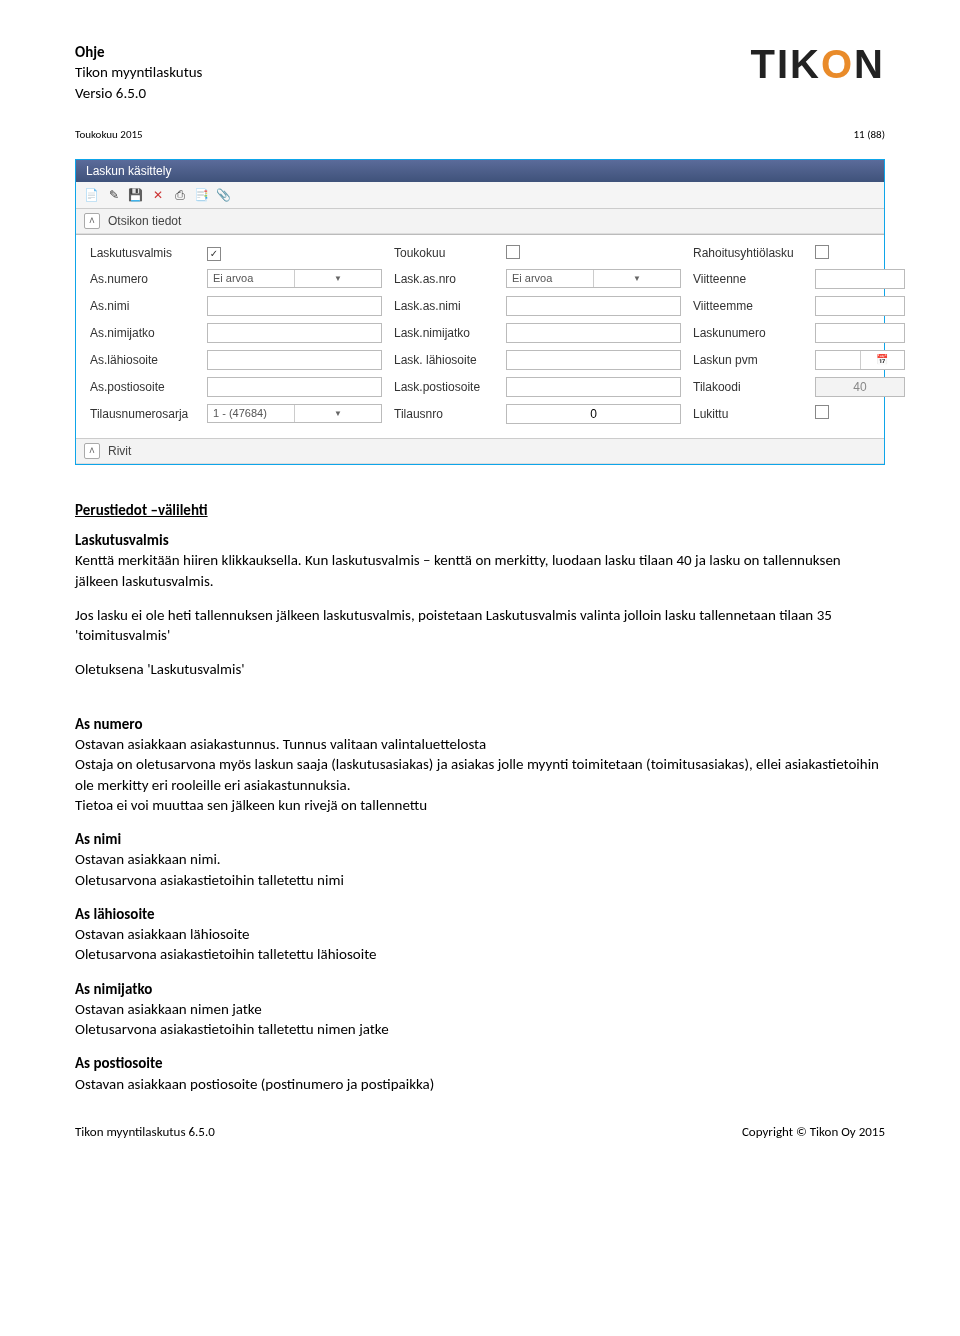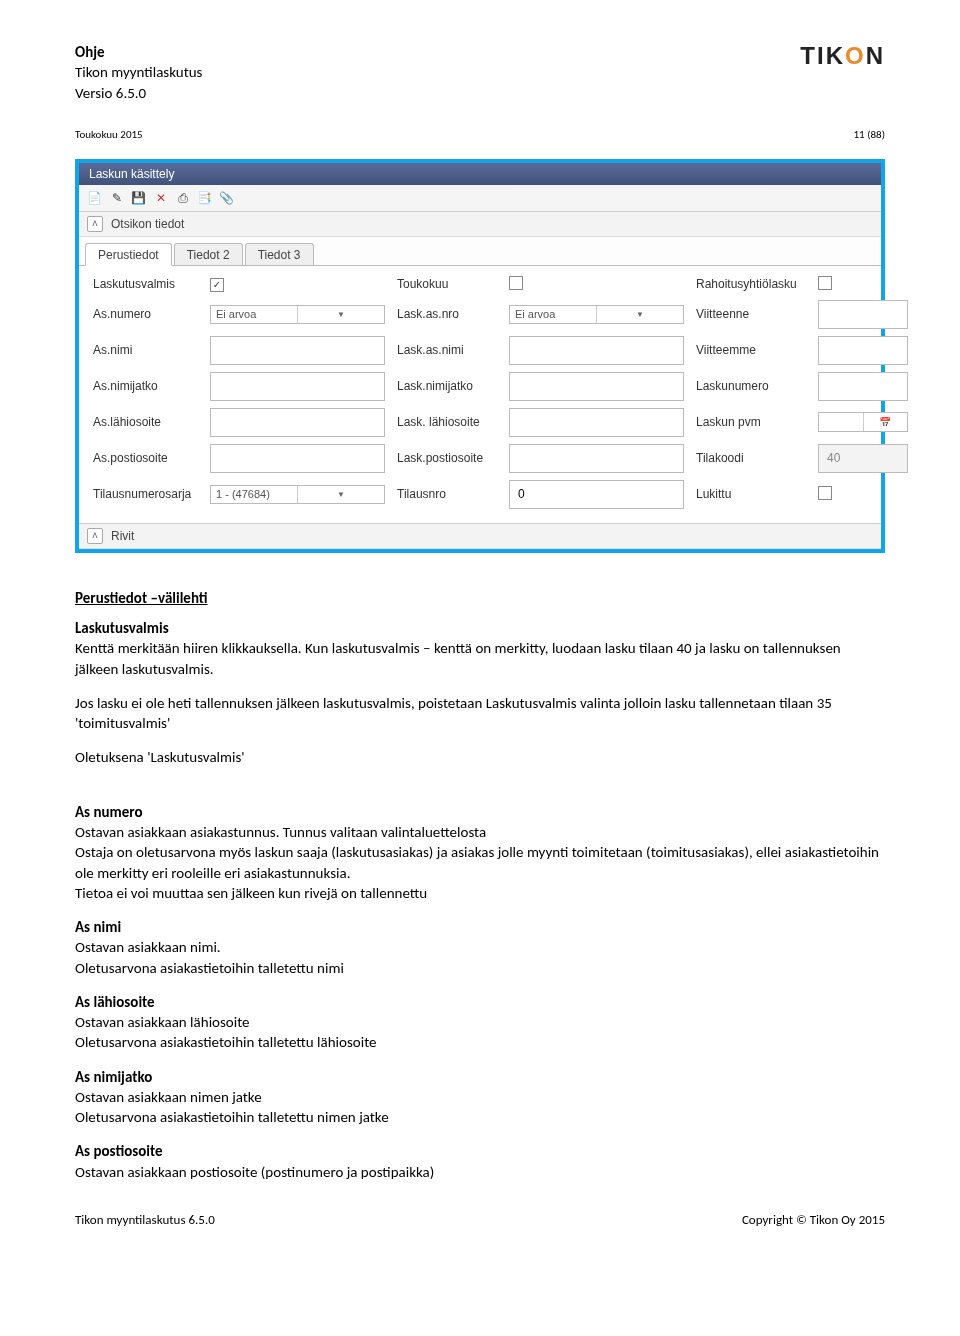--- a/index.html
+++ b/index.html
@@ -17,34 +17,34 @@
     justify-content: space-between;
     align-items: flex-start;
     margin-bottom: 25px;
     margin-top: 12px;
   }
   .doc-title-block { font-size: 15px; line-height: 1.35; }
   .doc-title-block .bold { font-weight: bold; }
   .logo {
     font-family: Arial, sans-serif;
     font-weight: 900;
-    font-size: 24px;
+    font-size: 40px;
     letter-spacing: 2px;
     color: #222;
   }
   .logo .on { color: #e98b2a; }
   .date-page {
     display: flex;
     justify-content: space-between;
     font-size: 11px;
     margin-bottom: 18px;
   }
   
   .screenshot {
-    border: 4px solid #0ea5e9;
+    border: 1px solid #0ea5e9;
     background: #a3a3a3;
     font-family: Arial, sans-serif;
     font-size: 12px;
     color: #333;
     margin-bottom: 35px;
   }
   .win-header {
     background: linear-gradient(#5b6b9a,#3f527a);
     color: #fff;
     padding: 4px 10px;
@@ -118,25 +118,26 @@
     display: grid;
     grid-template-columns: 105px 175px 100px 175px 110px 90px;
     row-gap: 7px;
     column-gap: 12px;
     align-items: center;
     font-size: 12px;
   }
   .fld { color: #333; }
   .txt-input {
     width: 100%;
-    height: 29px;
+    height: 20px;
     border: 1px solid #bbb;
     background: #fff;
     font-size: 12px;
     padding: 0 8px;
+    text-align: center;
   }
   .combo {
     display: flex;
     align-items: stretch;
     width: 100%;
     border: 1px solid #bbb;
     background: #fff;
     height: 19px;
   }
   .combo span { flex: 1; padding: 2px 5px; color: #555; font-size: 11px; }
@@ -223,25 +224,20 @@
     <span class="tb-icon">⎙</span>
     <span class="tb-icon">📑</span>
     <span class="tb-icon">📎</span>
   </div>
 
   <div class="section-collapse">
     <span class="collapse-btn">˄</span>
     <span>Otsikon tiedot</span>
   </div>
 
-  <div class="tabs-row">
-    <div class="tab active">Perustiedot</div>
-    <div class="tab">Tiedot 2</div>
-    <div class="tab">Tiedot 3</div>
-  </div>
 
   <div class="form-panel">
     <div class="form-grid">
 
       <div class="fld">Laskutusvalmis</div>
       <div><span class="chk">✓</span></div>
       <div class="fld">Toukokuu</div>
       <div><span class="chk"></span></div>
       <div class="fld">Rahoitusyhtiölasku</div>
       <div><span class="chk"></span></div>

